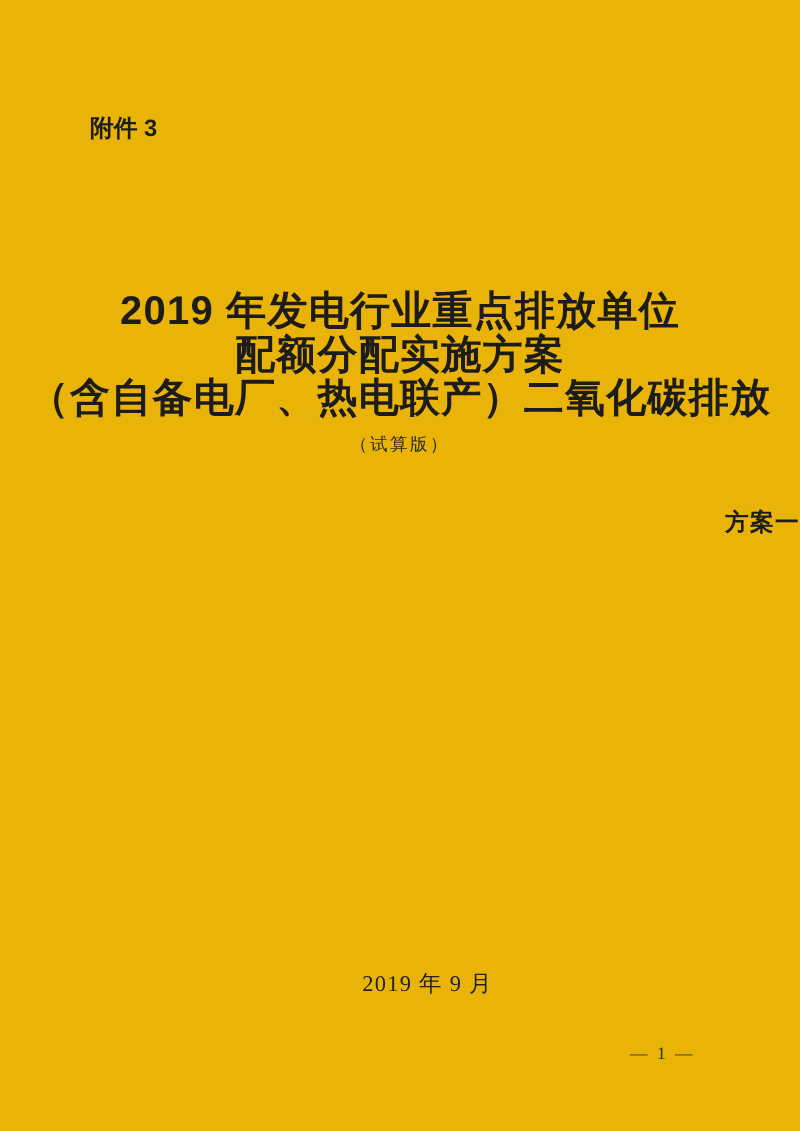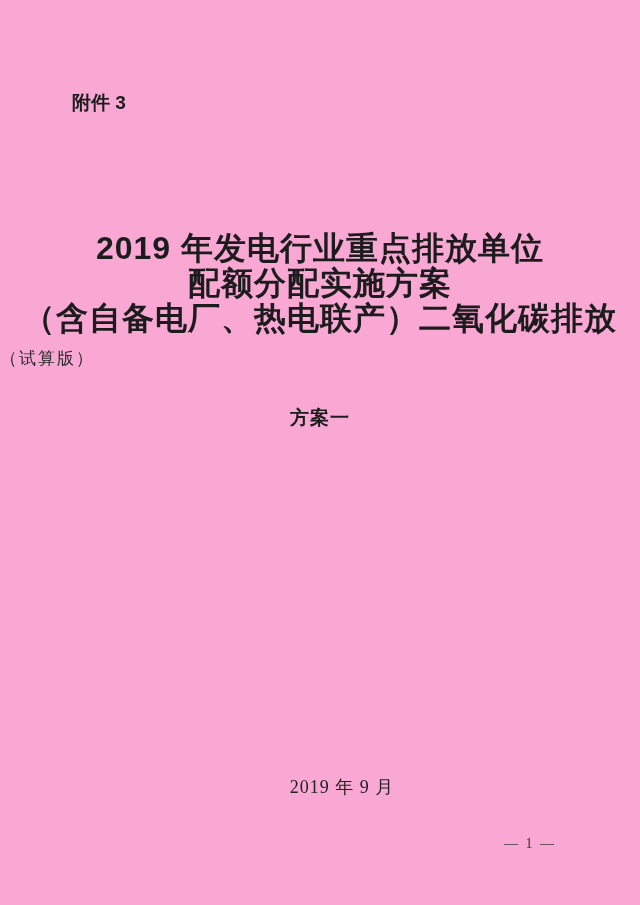--- a/index.html
+++ b/index.html
@@ -4,21 +4,21 @@
 <style>
   html, body {
     margin: 0;
     padding: 0;
     background: #ffffff;
   }
   .page {
     position: relative;
     width: 640px;
     height: 905px;
-    background: #f9a8d4;
+    background: #eab308;
     color: #1c1c1c;
     font-family: "Liberation Sans", sans-serif;
     overflow: hidden;
   }
   .attachment-label {
     position: absolute;
     left: 72px;
     top: 90px;
     font-size: 19px;
     font-weight: bold;
@@ -37,33 +37,33 @@
     line-height: 35px;
     letter-spacing: 1px;
     color: #1c1c1c;
     font-family: "Liberation Sans", sans-serif;
   }
   .subtitle {
     position: absolute;
     left: 0;
     right: 0;
     top: 347px;
-    text-align: left;
-    font-size: 17px;
+    text-align: center;
+    font-size: 14px;
     font-weight: normal;
     color: #2a2a2a;
     font-family: "Liberation Serif", serif;
     letter-spacing: 2px;
   }
   .plan-label {
     position: absolute;
     left: 0;
     right: 0;
     top: 405px;
-    text-align: center;
+    text-align: right;
     font-size: 19px;
     font-weight: bold;
     color: #1c1c1c;
     font-family: "Liberation Sans", sans-serif;
     letter-spacing: 1px;
   }
   .pub-date {
     position: absolute;
     left: 0;
     right: 0;

